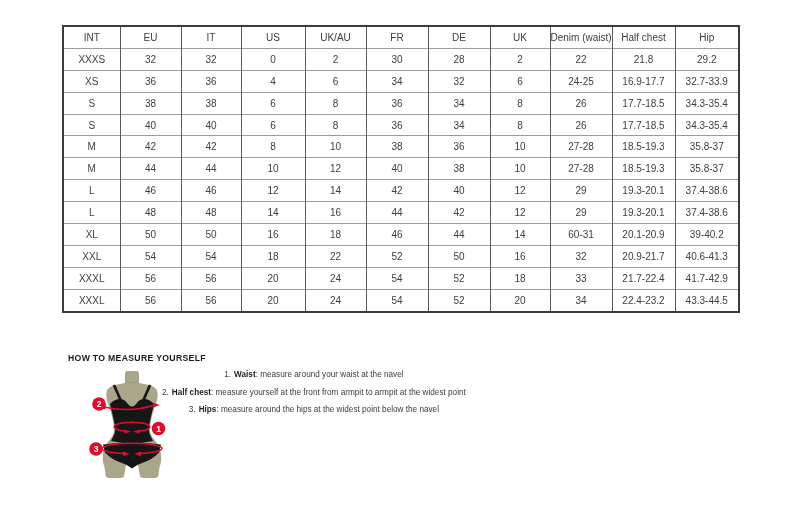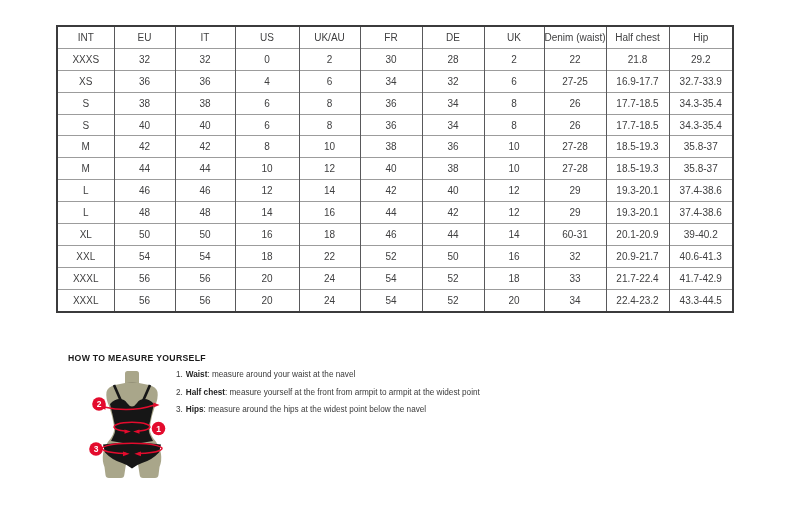--- a/index.html
+++ b/index.html
@@ -10,21 +10,21 @@
     background: #ffffff;
     font-family: "Liberation Sans", sans-serif;
     overflow: hidden;
     position: relative;
   }
   .page { position: relative; width: 798px; height: 519px; }
 
   
   table.size-table {
     position: absolute;
-    left: 56px;
+    left: 62px;
     top: 25px;
     width: 676px;
     border-collapse: collapse;
     table-layout: fixed;
     border: 2px solid #3b3b3c;
   }
   table.size-table th,
   table.size-table td {
     border-left: 1px solid #59595b;
     border-top: 1px solid #9c9c9c;
@@ -53,25 +53,26 @@
   }
   .measure-figure {
     position: absolute;
     left: 84px;
     top: 368px;
     width: 100px;
     height: 114px;
   }
   .measure-steps {
     position: absolute;
-    left: 176px;
+    left: 162px;
     top: 366px;
     margin: 0;
     padding: 0;
     list-style: none;
+    text-align: center;
   }
   .measure-steps li {
     font-size: 8.2px;
     color: #3a3a3a;
     line-height: 17.6px;
     white-space: nowrap;
   }
   .measure-steps .num { margin-right: 3px; }
   .measure-steps .term { font-weight: 700; color: #242424; }
 
@@ -132,21 +133,21 @@
         </tr>
         <tr>
           <td>XS</td>
           <td>36</td>
           <td>36</td>
           <td>4</td>
           <td>6</td>
           <td>34</td>
           <td>32</td>
           <td>6</td>
-          <td>27-25</td>
+          <td>24-25</td>
           <td>16.9-17.7</td>
           <td>32.7-33.9</td>
         </tr>
         <tr>
           <td>S</td>
           <td>38</td>
           <td>38</td>
           <td>6</td>
           <td>8</td>
           <td>36</td>

